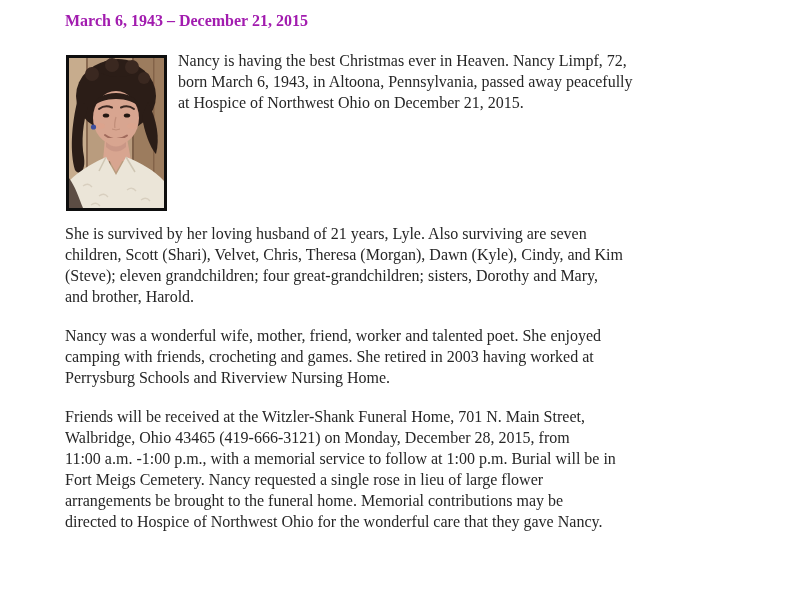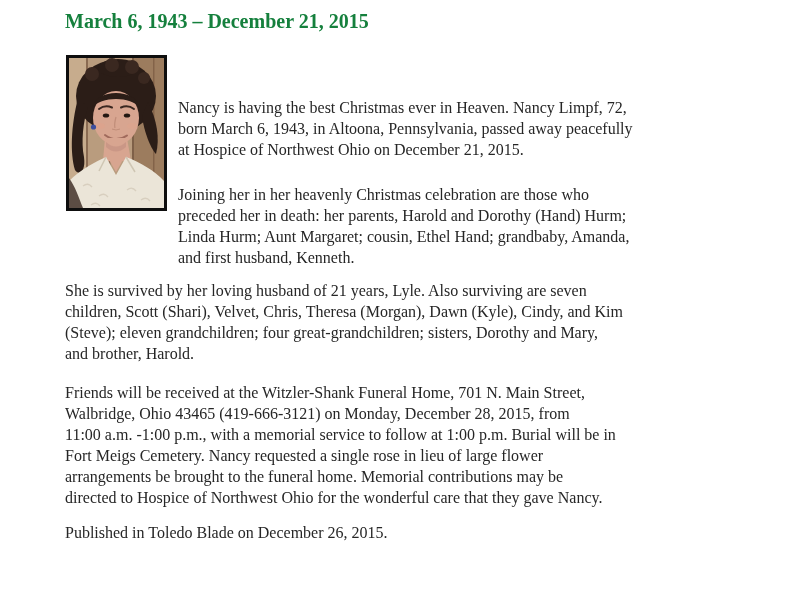--- a/index.html
+++ b/index.html
@@ -9,40 +9,40 @@
     font-family: "Liberation Serif", serif;
     color: #262626;
   }
   .page { padding: 10px 63px 0 65px; }
 
   .name {
     font-size: 21px; line-height: 23px; font-weight: bold;
     color: #000; margin: 0; letter-spacing: 0.2px;
   }
   .dates {
-    font-size: 20px; line-height: 20px; font-weight: bold;
-    color: #15803d; margin: 1px 0 19px 0;
+    font-size: 16px; line-height: 20px; font-weight: bold;
+    color: #a21caf; margin: 1px 0 19px 0;
   }
 
   .para {
     font-size: 16px; line-height: 21px;
     margin: 0 0 18px 0;
     white-space: pre-line;
   }
 
   .row { display: flex; align-items: flex-start; margin: 0 0 12px 0; }
   .photo-frame {
     flex: none;
     width: 95px; height: 150px;
     border: 3px solid #0e0e0e;
     margin: 5px 11px 0 1px;
     background: #b99c7e;
   }
   .photo-frame svg { display: block; }
-  .beside { flex: 1; min-width: 0; margin-top: 47px; }
+  .beside { flex: 1; min-width: 0; }
   .beside .para { margin-bottom: 24px; }
   .beside .para:last-child { margin-bottom: 0; }
 
   .published { margin-top: -4px; margin-bottom: 0; }
 </style>
 </head>
 <body>
 
 <div class="page">
 
@@ -96,33 +96,31 @@
         <path d="M 14 128 q 5 -4 9 1 M 30 138 q 5 -4 9 1 M 58 132 q 5 -4 9 1 M 72 142 q 5 -4 9 1 M 22 147 q 5 -4 9 1" stroke="#d8cfbf" stroke-width="1.3" fill="none"></path>
 
         <path d="M 0 120 C 6 128, 10 140, 14 150 L 0 150 Z" fill="#43332a" opacity="0.85"></path>
       </svg>
     </div>
 
     <div class="beside">
       <p class="para">Nancy is having the best Christmas ever in Heaven. Nancy Limpf, 72,
 born March 6, 1943, in Altoona, Pennsylvania, passed away peacefully
 at Hospice of Northwest Ohio on December 21, 2015.</p>
-      <p class="para">Joining her in her heavenly Christmas celebration are those who
-preceded her in death: her parents, Harold and Dorothy (Hand) Hurm;
-Linda Hurm; Aunt Margaret; cousin, Ethel Hand; grandbaby, Amanda,
-and first husband, Kenneth.</p>
     </div>
   </div>
 
   <p class="para">She is survived by her loving husband of 21 years, Lyle. Also surviving are seven
 children, Scott (Shari), Velvet, Chris, Theresa (Morgan), Dawn (Kyle), Cindy, and Kim
 (Steve); eleven grandchildren; four great-grandchildren; sisters, Dorothy and Mary,
 and brother, Harold.</p>
+  <p class="para">Nancy was a wonderful wife, mother, friend, worker and talented poet. She enjoyed
+camping with friends, crocheting and games. She retired in 2003 having worked at
+Perrysburg Schools and Riverview Nursing Home.</p>
   <p class="para">Friends will be received at the Witzler-Shank Funeral Home, 701 N. Main Street,
 Walbridge, Ohio 43465 (419-666-3121) on Monday, December 28, 2015, from
 11:00 a.m. -1:00 p.m., with a memorial service to follow at 1:00 p.m. Burial will be in
 Fort Meigs Cemetery. Nancy requested a single rose in lieu of large flower
 arrangements be brought to the funeral home. Memorial contributions may be
 directed to Hospice of Northwest Ohio for the wonderful care that they gave Nancy.</p>
 
-  <p class="para published">Published in Toledo Blade on December 26, 2015.</p>
 
 </div>
 
 </body></html>

